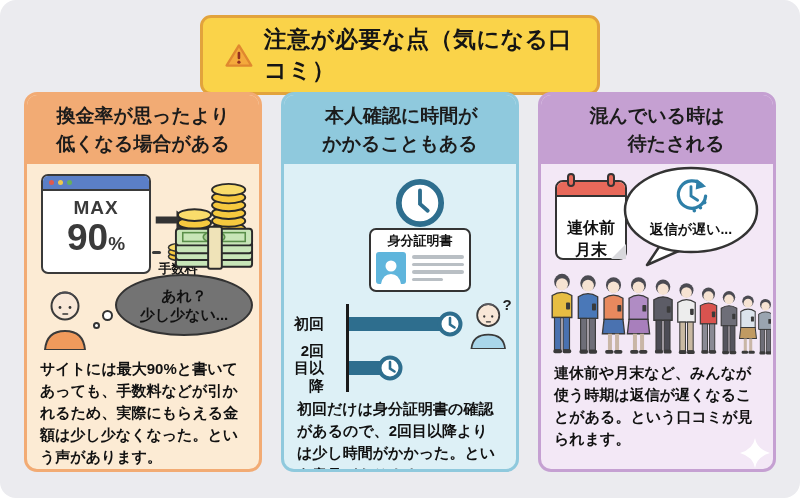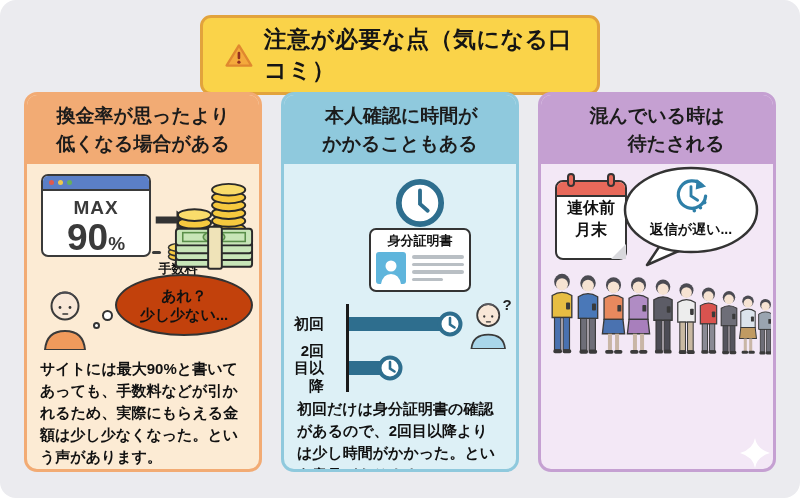--- a/index.html
+++ b/index.html
@@ -17,40 +17,40 @@
   .card { flex:1; border:3px solid var(--accent); background:var(--body); border-radius:13px;
     display:flex; flex-direction:column; overflow:hidden; position:relative; }
   .card-header { background:var(--accent); min-height:69px; display:flex; align-items:center; justify-content:center;
     text-align:right; font-size:19px; font-weight:bold; line-height:1.45; color:#1b1b1b; }
   .card-body { flex:1; position:relative; }
   .pre { white-space:pre-line; }
   .card-text { margin:6px 13px 0; font-size:15px; font-weight:bold; line-height:1.46; color:#111; }
 
   
   .illus1 { position:relative; height:108px; }
-  .browser { position:absolute; left:14px; top:10px; width:110px; height:83px; background:#fff;
+  .browser { position:absolute; left:14px; top:10px; width:110px; height:100px; background:#fff;
     border:2.5px solid #3A3A3A; border-radius:7px; overflow:hidden; }
   .browser-bar { height:15px; background:#5B7FC7; border-bottom:2px solid #3A3A3A; display:flex; align-items:center; gap:4px; padding-left:6px; }
   .bdot { width:5px; height:5px; border-radius:50%; display:inline-block; }
   .bdot.r{background:#E05A4E;} .bdot.y{background:#EFC94C;} .bdot.g{background:#67B05B;}
   .browser-max { text-align:center; font-weight:bold; font-size:19px; color:#3A3A3A; margin-top:6px; letter-spacing:1px; }
   .browser-val { text-align:center; font-weight:bold; font-size:37px; line-height:1; color:#3A3A3A; }
   .browser-val .unit { font-size:19px; }
   .arrow1 { position:absolute; left:127px; top:44px; }
   .fee { position:absolute; left:118px; top:78px; width:66px; display:flex; align-items:center; justify-content:center; gap:4px; }
   .fee-dash { width:9px; height:3px; background:#3A3A3A; border-radius:2px; }
   .fee-label { position:absolute; left:118px; top:96px; width:66px; text-align:center; font-size:13px; font-weight:bold; }
   .money { position:absolute; right:4px; top:4px; }
 
   .bubble-row { position:relative; height:78px; margin-top:2px; }
   .person1 { position:absolute; left:10px; bottom:2px; }
   .tdot { position:absolute; background:#fff; border:2px solid #333; border-radius:50%; }
   .tdot.d1 { width:7px; height:7px; left:66px; top:48px; }
   .tdot.d2 { width:11px; height:11px; left:75px; top:36px; }
-  .thought { position:absolute; left:88px; top:0; width:138px; height:62px; background:#c2410c; border:2.5px solid #333;
+  .thought { position:absolute; left:88px; top:0; width:138px; height:62px; background:#737373; border:2.5px solid #333;
     border-radius:50%; display:flex; align-items:center; justify-content:center; text-align:center;
     font-size:15px; font-weight:bold; line-height:1.3; }
 
   
   .idrow { display:flex; align-items:center; gap:0; margin:14px 0 0 40px;flex-direction:column; }
   .idcard { width:102px; height:64px; background:#fff; border:2.5px solid #333; border-radius:7px; padding:2px 5px; }
   .idcard-title { text-align:center; font-size:13px; font-weight:bold; }
   .idcard-grid { display:flex; gap:6px; margin-top:2px; }
   .idphoto { width:30px; height:32px; background:#5FB5DC; border-radius:3px; display:flex; align-items:flex-end; justify-content:center; overflow:hidden; }
   .idlines { flex:1; display:flex; flex-direction:column; gap:4px; padding-top:3px; }
@@ -67,21 +67,21 @@
   .bar-row.r0 { height:40px; } .bar-row.r1 { height:48px; }
   .bar { height:14px; background:#2E6E8E; }
   .bar-clock { margin-left:-12px; flex:none; display:flex; }
   .person2 { margin-left:4px; flex:none; display:flex; }
 
   
   .illus3 { position:relative; height:106px; }
   .calendar { position:absolute; left:14px; top:16px; width:72px; height:80px; }
   .cal-card { position:absolute; inset:0; background:#fff; border:2.5px solid #333; border-radius:8px; overflow:hidden; }
   .cal-top { height:15px; background:#E8695A; border-bottom:2px solid #333; }
-  .cal-text { margin-top:0; text-align:center; font-size:16px; font-weight:bold; line-height:1.35; }
+  .cal-text { margin-top:20px; text-align:center; font-size:16px; font-weight:bold; line-height:1.35; }
   .ring { position:absolute; top:-7px; width:8px; height:14px; background:#E8695A; border:2px solid #333; border-radius:4px; z-index:2; }
   .ring.r1 { left:12px; } .ring.r2 { right:12px; }
   .cal-fold { position:absolute; right:1px; bottom:1px; width:0; height:0;
     border-bottom:15px solid #D8D8DC; border-left:15px solid transparent; z-index:3; }
   .sbubble { position:absolute; right:12px; top:2px; width:140px; height:102px; }
   .sp-icon { position:absolute; left:53px; top:12px; }
   .sp-text { position:absolute; width:100%; top:55px; text-align:center; font-size:14px; font-weight:bold; }
 
   .crowd { height:86px; margin:0 2px 0 6px; display:flex; align-items:flex-end; overflow:hidden; }
   .sparkle { position:absolute; right:3px; bottom:1px; }
@@ -367,20 +367,21 @@
       <circle cx="13" cy="8" r="6.8" fill="#4B4B52"></circle>
       <circle cx="13" cy="10.2" r="5.2" fill="#F6E3D2"></circle>
       <path d="M4.5 20 q8.5 -5.5 17 0 v19 h-17 z" fill="#9AA4B0" stroke="#3A3A3A" stroke-width="1.2"></path>
       <rect x="16.5" y="26" width="3.5" height="6" rx="0.8" fill="#3A3A3A"></rect>
       <rect x="6.5" y="39" width="5.5" height="28" fill="#6E6E78" stroke="#3A3A3A" stroke-width="1"></rect>
        <rect x="14" y="39" width="5.5" height="28" fill="#6E6E78" stroke="#3A3A3A" stroke-width="1"></rect>
       <rect x="5.5" y="66.5" width="7.5" height="3.5" rx="1.5" fill="#3A3A3A"></rect>
       <rect x="13.5" y="66.5" width="7.5" height="3.5" rx="1.5" fill="#3A3A3A"></rect>
     </svg>
           </div>
+        <div class="card-text">連休前や月末など、みんなが使う時期は返信が遅くなることがある。という口コミが見られます。</div>
         <svg class="sparkle" width="30" height="30" viewBox="0 0 24 24">
           <path d="M12 0 Q13.5 9 24 12 Q13.5 15 12 24 Q10.5 15 0 12 Q10.5 9 12 0 Z" fill="#ffffff"></path>
         </svg>
       </div>
     </div>
 
   </div>
 </div>
 
 </body></html>

